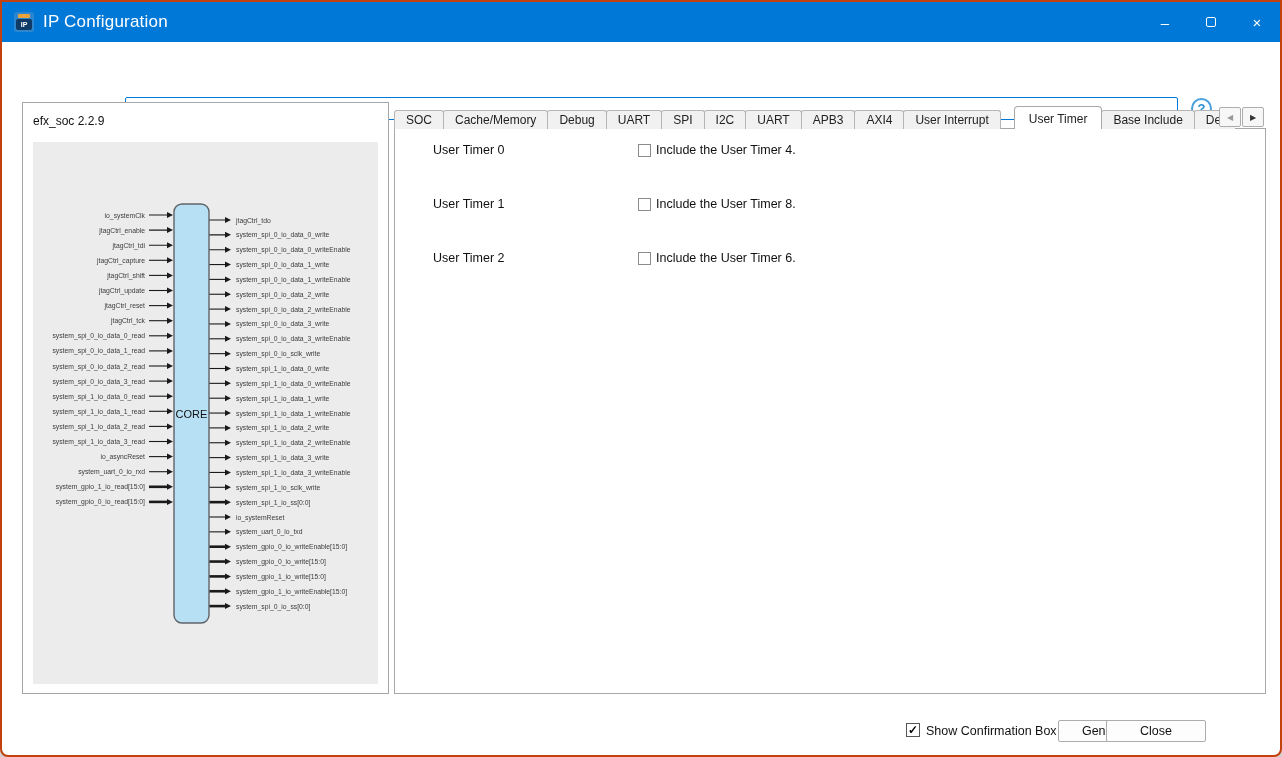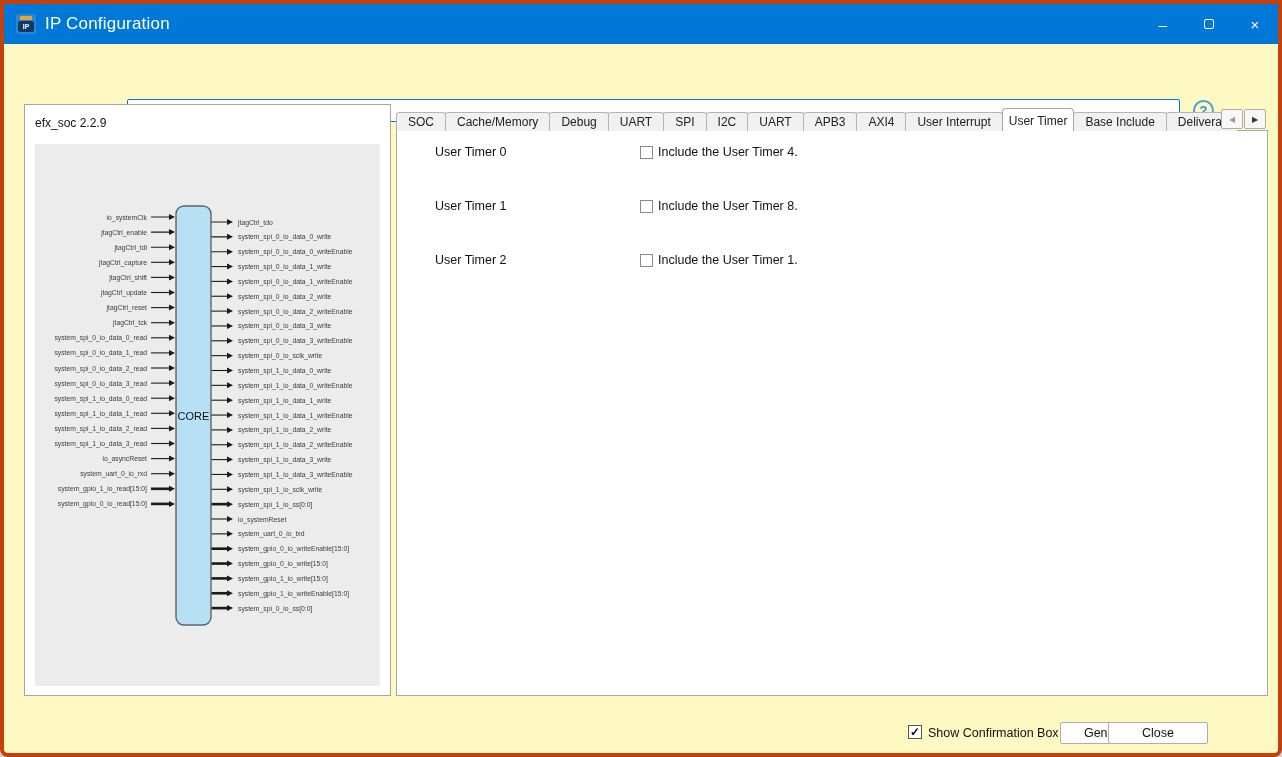--- a/index.html
+++ b/index.html
@@ -1,19 +1,19 @@
 <!DOCTYPE html>
 <html><head>
 <meta charset="utf-8">
 <style>
   * { margin:0; padding:0; box-sizing:border-box; }
   html,body { width:1282px; height:757px; background:#cfcfcf; font-family:"Liberation Sans", sans-serif; }
   .window {
     position:relative; width:1282px; height:757px;
-    background:#fef9c3; border:4px solid #c2410c;
+    background:#ffffff; border:2px solid #c2410c;
     border-radius:0 0 8px 8px; overflow:hidden;
   }
   
   .titlebar {
     position:absolute; left:0; top:0; right:0; height:40px;
     background:#0078d7; display:flex; align-items:center; color:#fff;
   }
   .app-icon {
     width:20px; height:20px; margin-left:12px; position:relative;
     background:#2e86cf; border-radius:3px; flex:0 0 auto;
@@ -52,21 +52,21 @@
   .right-panel { position:absolute; left:392px; top:104px; width:872px; height:588px; }
   .tabbar { position:absolute; left:0; top:0; right:0; height:22px; z-index:2; }
   .tabs { display:flex; align-items:flex-end; overflow:hidden; width:841px; height:23px; }
   .tab {
     flex:0 0 auto; white-space:nowrap; height:19px; line-height:18px; padding:0 11px;
     background:#f1f1f1; border:1px solid #b5b5b5; border-bottom:none;
     border-radius:3px 3px 0 0; font-size:12px; color:#222; margin-right:-1px;
   }
   .tab.active {
     height:23px; line-height:24px; background:#fff; border:1px solid #a8a8a8; border-bottom:none;
-    border-radius:4px 4px 0 0; position:relative; z-index:3; padding:0 6px;
+    border-radius:4px 4px 0 0; position:relative; z-index:3; padding:0 14px;margin-left:14px;
   }
   .tab-scroll { position:absolute; right:2px; top:1px; display:flex; }
   .tab-scroll .sbtn {
     width:22px; height:20px; border:1px solid #adadad; background:#f7f7f7;
     display:flex; align-items:center; justify-content:center; font-size:8px; margin-left:1px; border-radius:2px;
   }
   .sbtn.left { color:#9a9a9a; }
   .sbtn.right { color:#333; }
   .tab-content {
     position:absolute; left:0; top:22px; right:0; bottom:0;
@@ -390,21 +390,21 @@
           <span class="t-desc">Include the User Timer 4.</span>
         </div>
         <div class="timer-row" style="top: 67px;">
           <span class="t-label">User Timer 1</span>
           <span class="t-check"></span>
           <span class="t-desc">Include the User Timer 8.</span>
         </div>
         <div class="timer-row" style="top: 121px;">
           <span class="t-label">User Timer 2</span>
           <span class="t-check"></span>
-          <span class="t-desc">Include the User Timer 1.</span>
+          <span class="t-desc">Include the User Timer 6.</span>
         </div>
       </div>
   </div>
 
   <span class="footer-check" id="confirm-check">✓</span>
   <span class="footer-check-label">Show Confirmation Box</span>
   <button class="btn generate">Generate</button>
   <button class="btn close">Close</button>
 
 </div>

